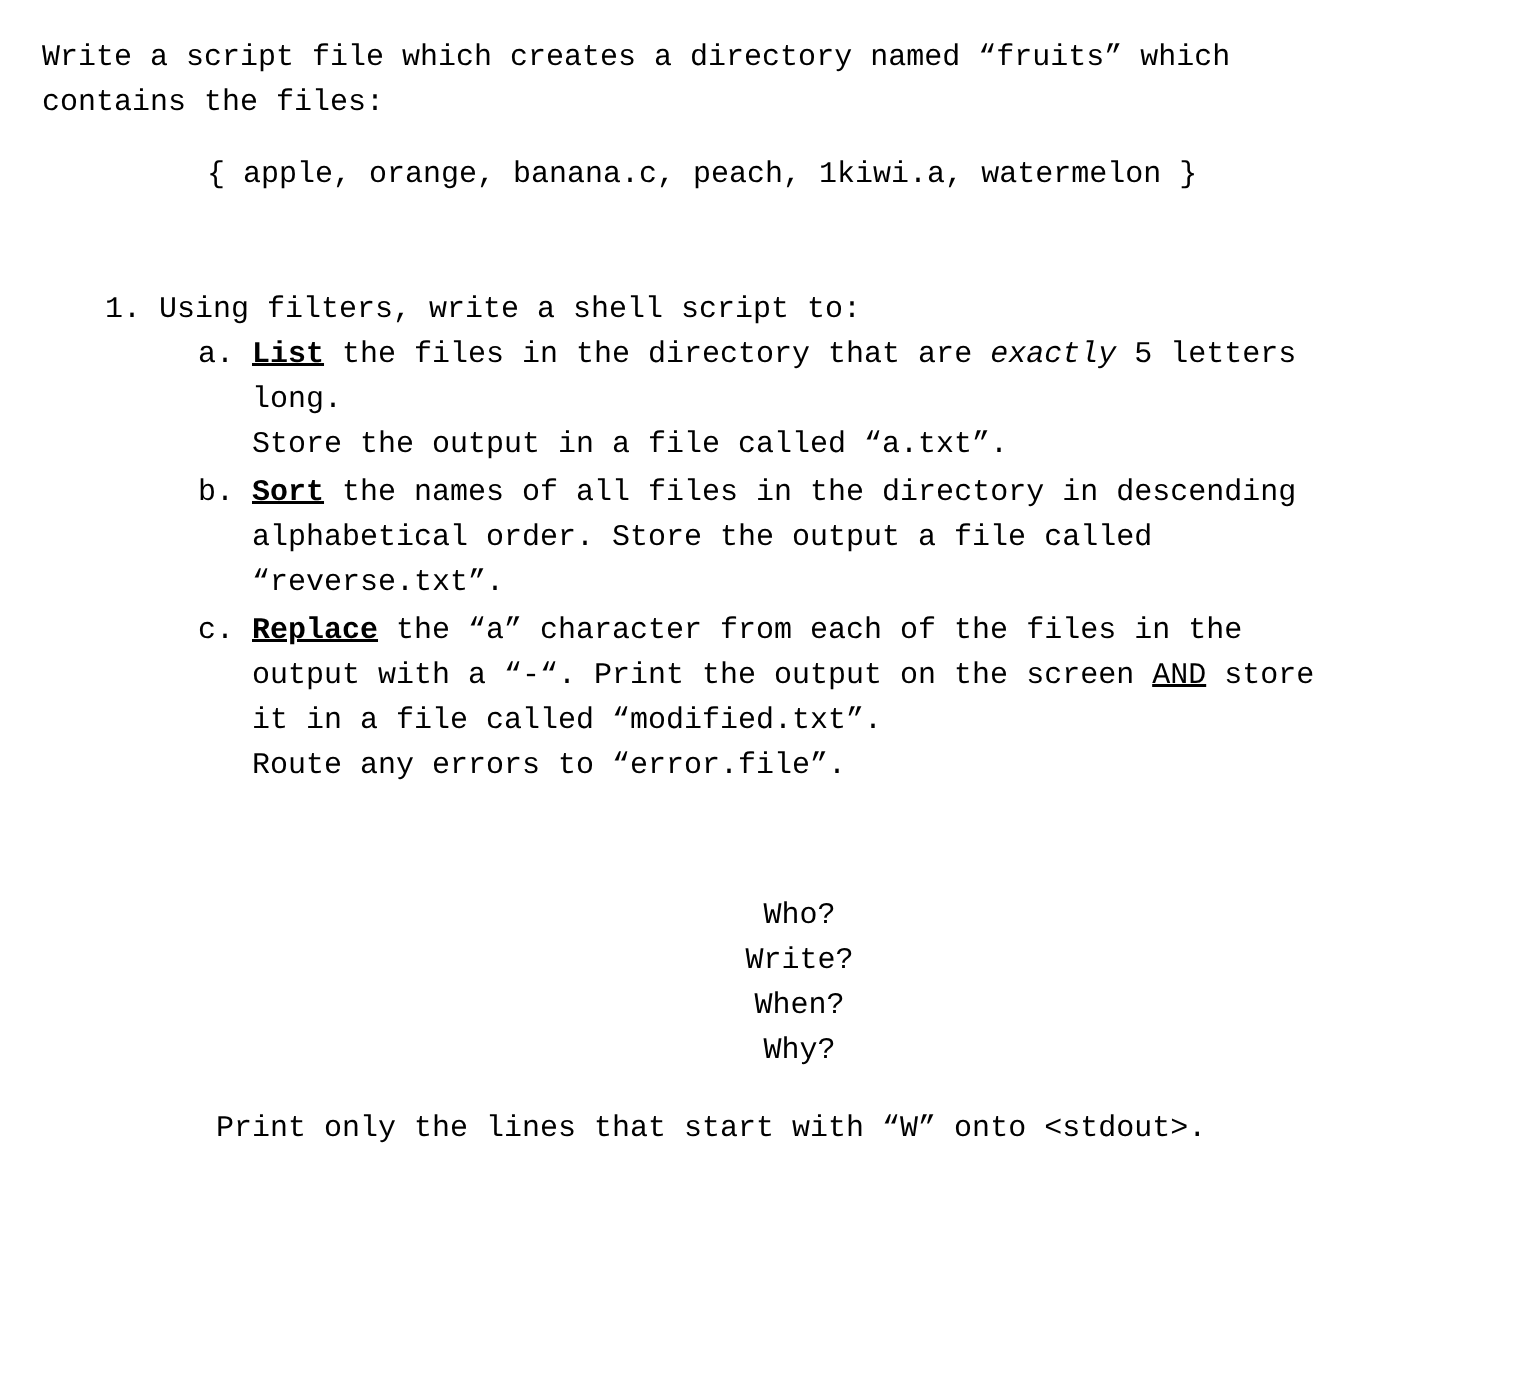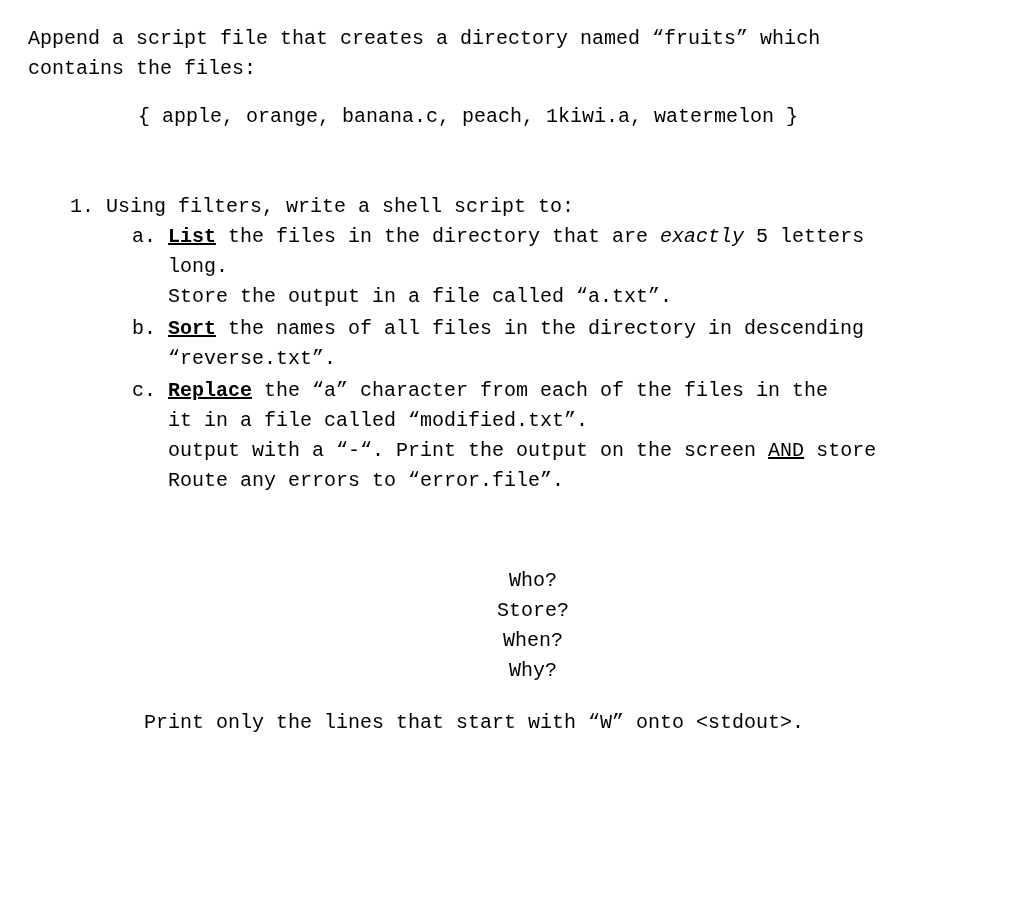--- a/index.html
+++ b/index.html
@@ -72,52 +72,53 @@
     line-height: 1.5;
   }
   .outro {
     padding-left: 74px;
   }
 </style>
 </head>
 <body>
 
 <div class="intro">
-  <div>Append a script file that creates a directory named “fruits” which</div>
+  <div>Write a script file which creates a directory named “fruits” which</div>
   <div>contains the files:</div>
 </div>
 
 <div class="file-set">{ apple, orange, banana.c, peach, 1kiwi.a, watermelon }</div>
 
 <div class="q1">
   <div class="q-line">1. Using filters, write a shell script to:</div>
   <div class="sub-list">
 
     <div class="sub-item">
       <span class="sub-lead">a. </span><span class="sub-body"><span class="bu">List</span><span> the files in the directory that are </span><span class="i">exactly</span><span> 5 letters</span></span>
       <div class="sub-cont">long.</div>
       <div class="sub-cont">Store the output in a file called “a.txt”.</div>
     </div>
 
     <div class="sub-item">
       <span class="sub-lead">b. </span><span class="sub-body"><span class="bu">Sort</span><span> the names of all files in the directory in descending</span></span>
+      <div class="sub-cont">alphabetical order. Store the output a file called</div>
       <div class="sub-cont">“reverse.txt”.</div>
     </div>
 
     <div class="sub-item">
       <span class="sub-lead">c. </span><span class="sub-body"><span class="bu">Replace</span><span> the “a” character from each of the files in the</span></span>
+      <div class="sub-cont"><span>output with a “-“. Print the output on the screen </span><span class="u">AND</span><span> store</span></div>
       <div class="sub-cont">it in a file called “modified.txt”.</div>
-      <div class="sub-cont"><span>output with a “-“. Print the output on the screen </span><span class="u">AND</span><span> store</span></div>
       <div class="sub-cont">Route any errors to “error.file”.</div>
     </div>
 
   </div>
 </div>
 
 <div class="q2">
   <div class="seq">
     <div>Who?</div>
-    <div>Store?</div>
+    <div>Write?</div>
     <div>When?</div>
     <div>Why?</div>
   </div>
   <div class="outro">Print only the lines that start with “W” onto &lt;stdout&gt;.</div>
 </div>
 
 </body></html>

